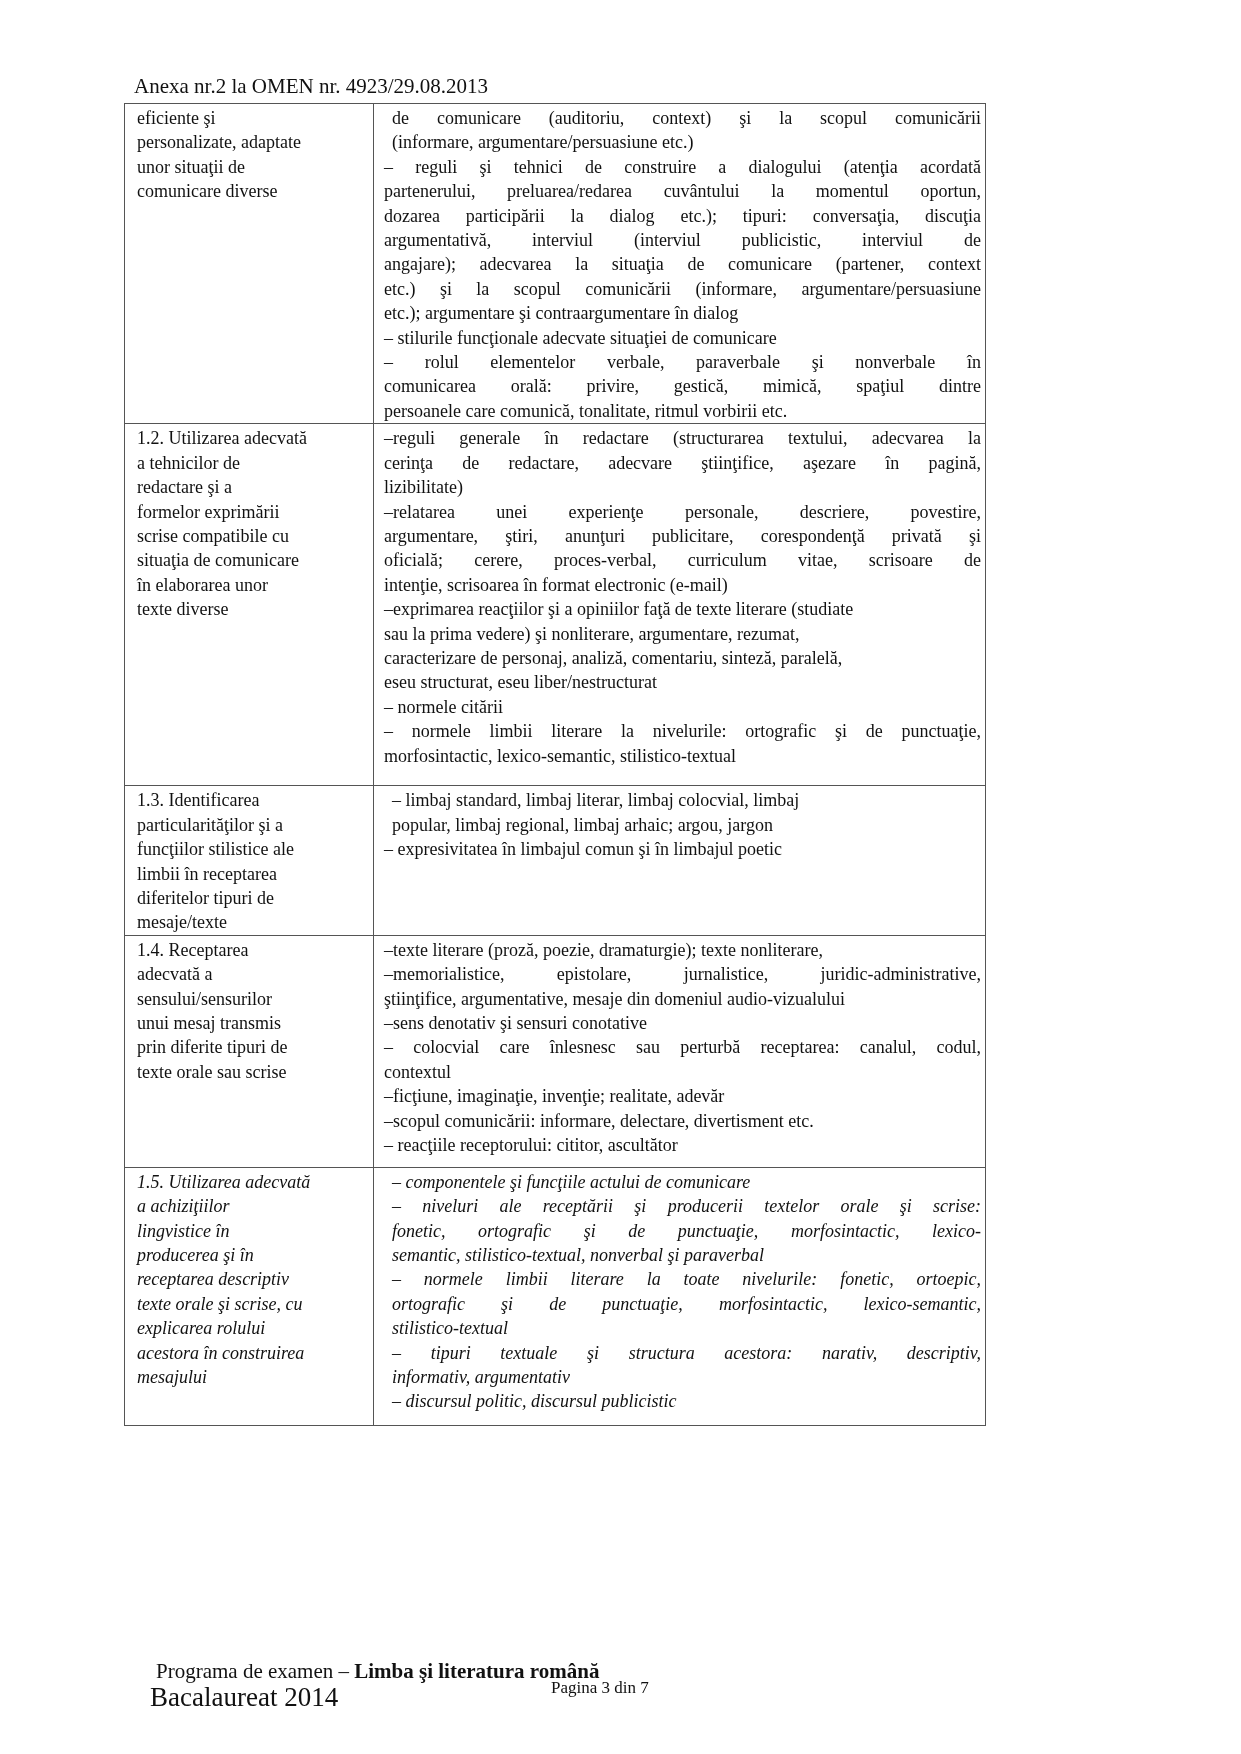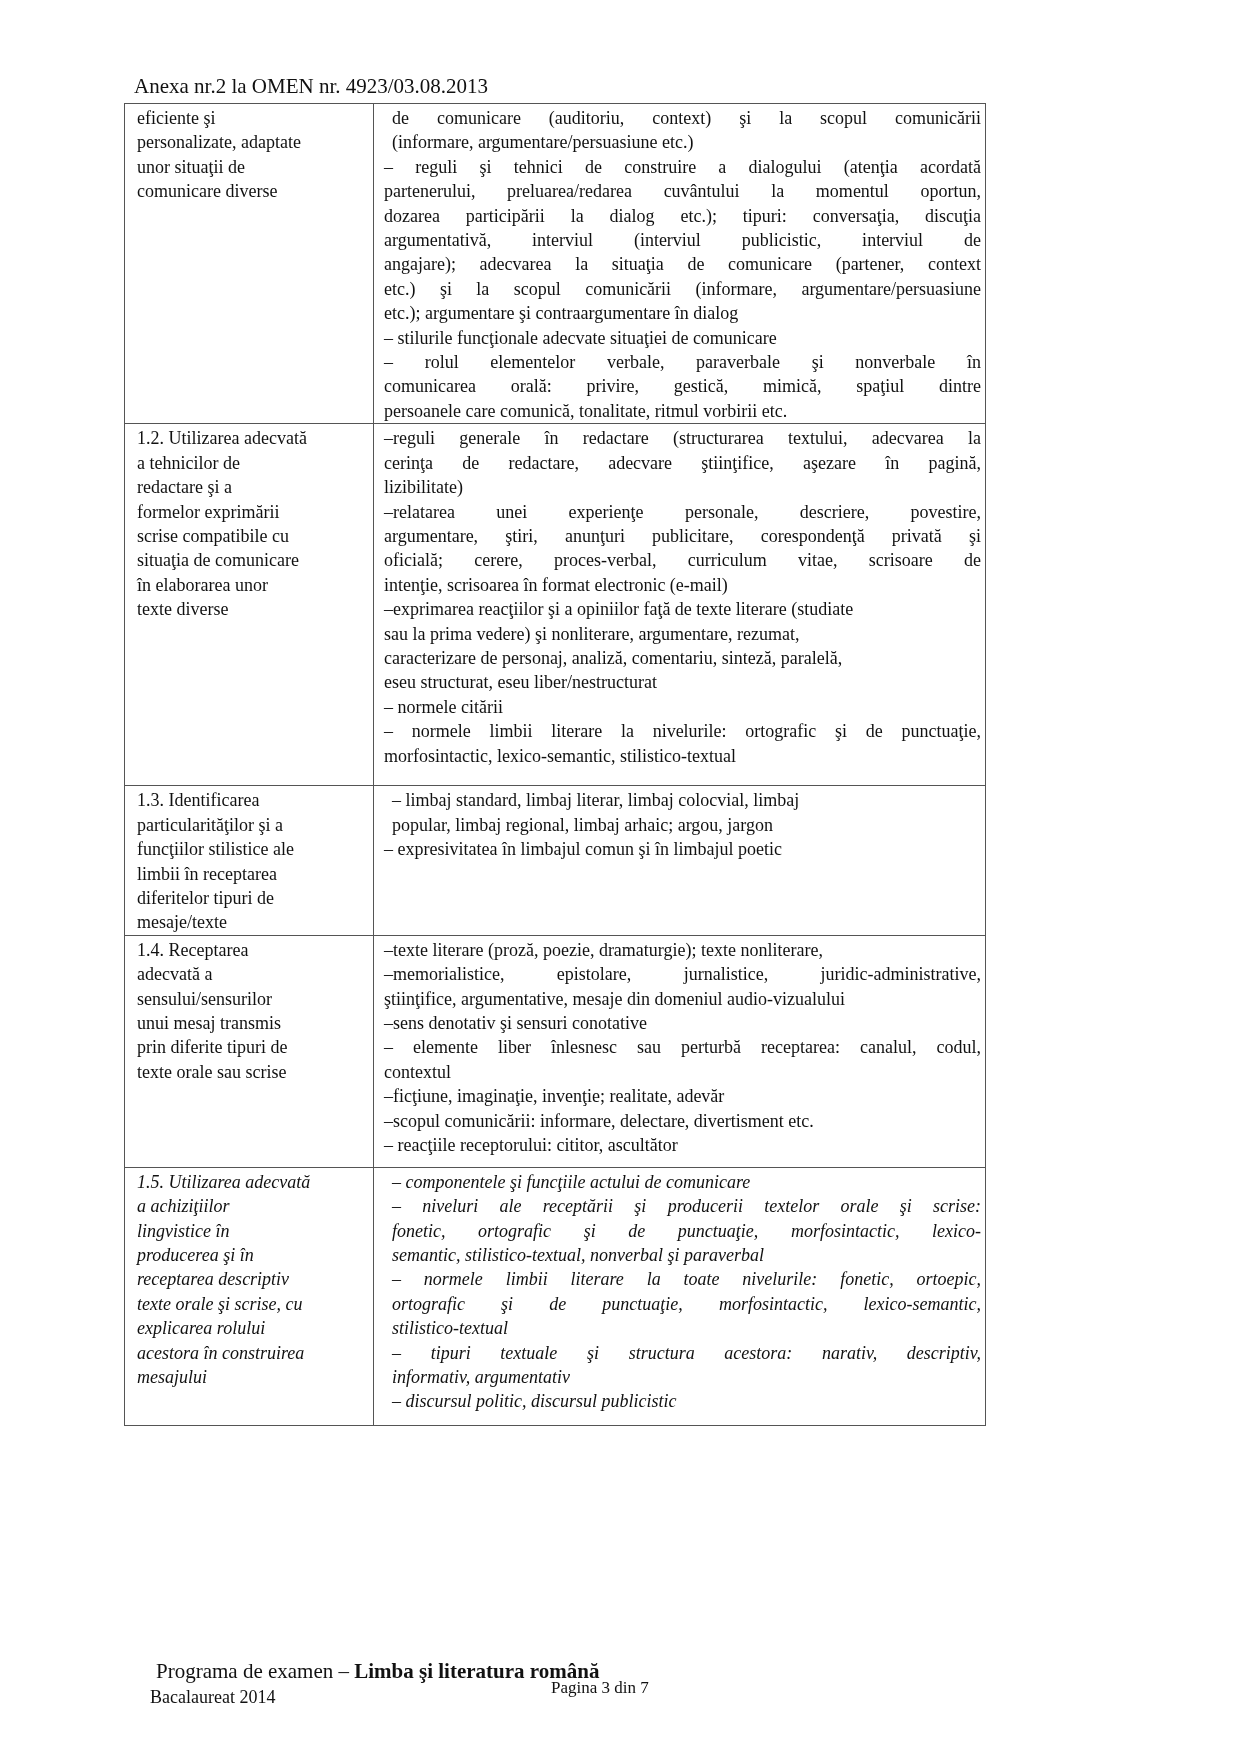--- a/index.html
+++ b/index.html
@@ -10,26 +10,26 @@
                border-collapse:collapse; font-size:18px; line-height:24.4px; }
   table.prog td { border:1.5px solid #555; vertical-align:top; padding:0; }
   td.left { width:232px; padding:2px 4px 0 12px !important; }
   td.right { padding:2px 4px 0 10px !important; text-align:justify; }
   .line { display:block; }
   .just { text-align:justify; text-align-last:justify; }
   .ind { padding-left:8px; }
   .footer-page { position:absolute; left:551px; top:1676px; font-size:17px; line-height:24px; }
   .footer-prog { position:absolute; left:156px; top:1659px; font-size:21px; line-height:24px; }
   .footer-prog b { font-weight:bold; }
-  .footer-bac { position:absolute; left:150px; top:1685px; font-size:18px; line-height:24px; }
+  .footer-bac { position:absolute; left:150px; top:1685px; font-size:27px; line-height:24px; }
 </style>
 </head>
 <body>
 
-<div class="header">Anexa nr.2 la OMEN nr. 4923/03.08.2013</div>
+<div class="header">Anexa nr.2 la OMEN nr. 4923/29.08.2013</div>
 
 <table class="prog">
   <tbody id="tbody">
       <tr style="height: 315px;">
         <td class="left">
           <span class="line">eficiente şi</span>
           <span class="line">personalizate, adaptate</span>
           <span class="line">unor situaţii de</span>
           <span class="line">comunicare diverse</span>
         </td>
@@ -99,21 +99,21 @@
           <span class="line">sensului/sensurilor</span>
           <span class="line">unui mesaj transmis</span>
           <span class="line">prin diferite tipuri de</span>
           <span class="line">texte orale sau scrise</span>
         </td>
         <td class="right">
           <span class="line">–texte literare (proză, poezie, dramaturgie); texte nonliterare,</span>
           <span class="line just">–memorialistice, epistolare, jurnalistice, juridic-administrative,</span>
           <span class="line">ştiinţifice, argumentative, mesaje din domeniul audio-vizualului</span>
           <span class="line">–sens denotativ şi sensuri conotative</span>
-          <span class="line just">–   elemente liber înlesnesc sau perturbă receptarea: canalul, codul,</span>
+          <span class="line just">–   colocvial care înlesnesc sau perturbă receptarea: canalul, codul,</span>
           <span class="line">contextul</span>
           <span class="line">–ficţiune, imaginaţie, invenţie; realitate, adevăr</span>
           <span class="line">–scopul comunicării: informare, delectare, divertisment etc.</span>
           <span class="line">– reacţiile receptorului: cititor, ascultător</span>
         </td>
       </tr>
       <tr style="height: 258px; font-style: italic;">
         <td class="left">
           <span class="line">1.5. Utilizarea adecvată</span>
           <span class="line">a achiziţiilor</span>

